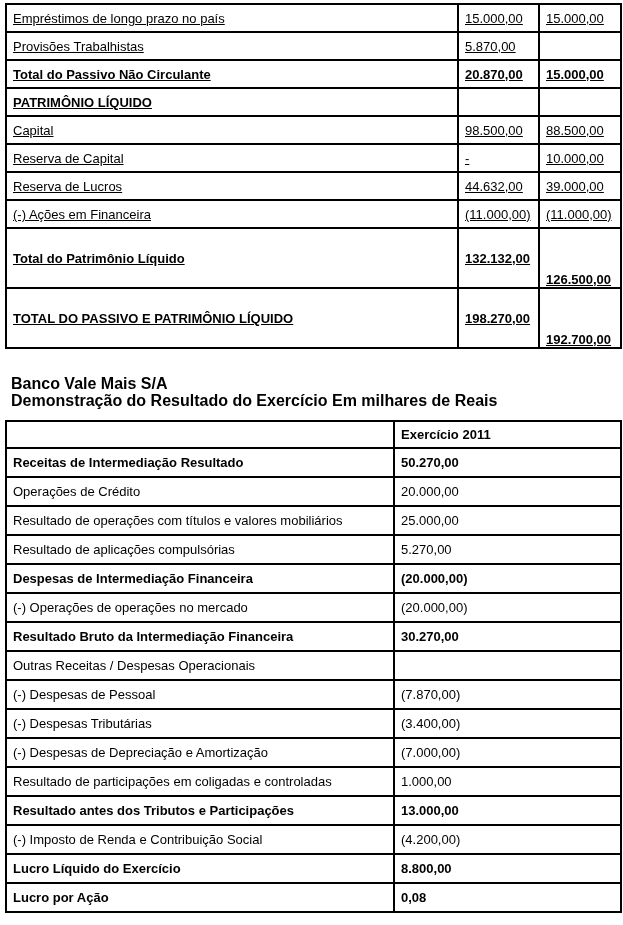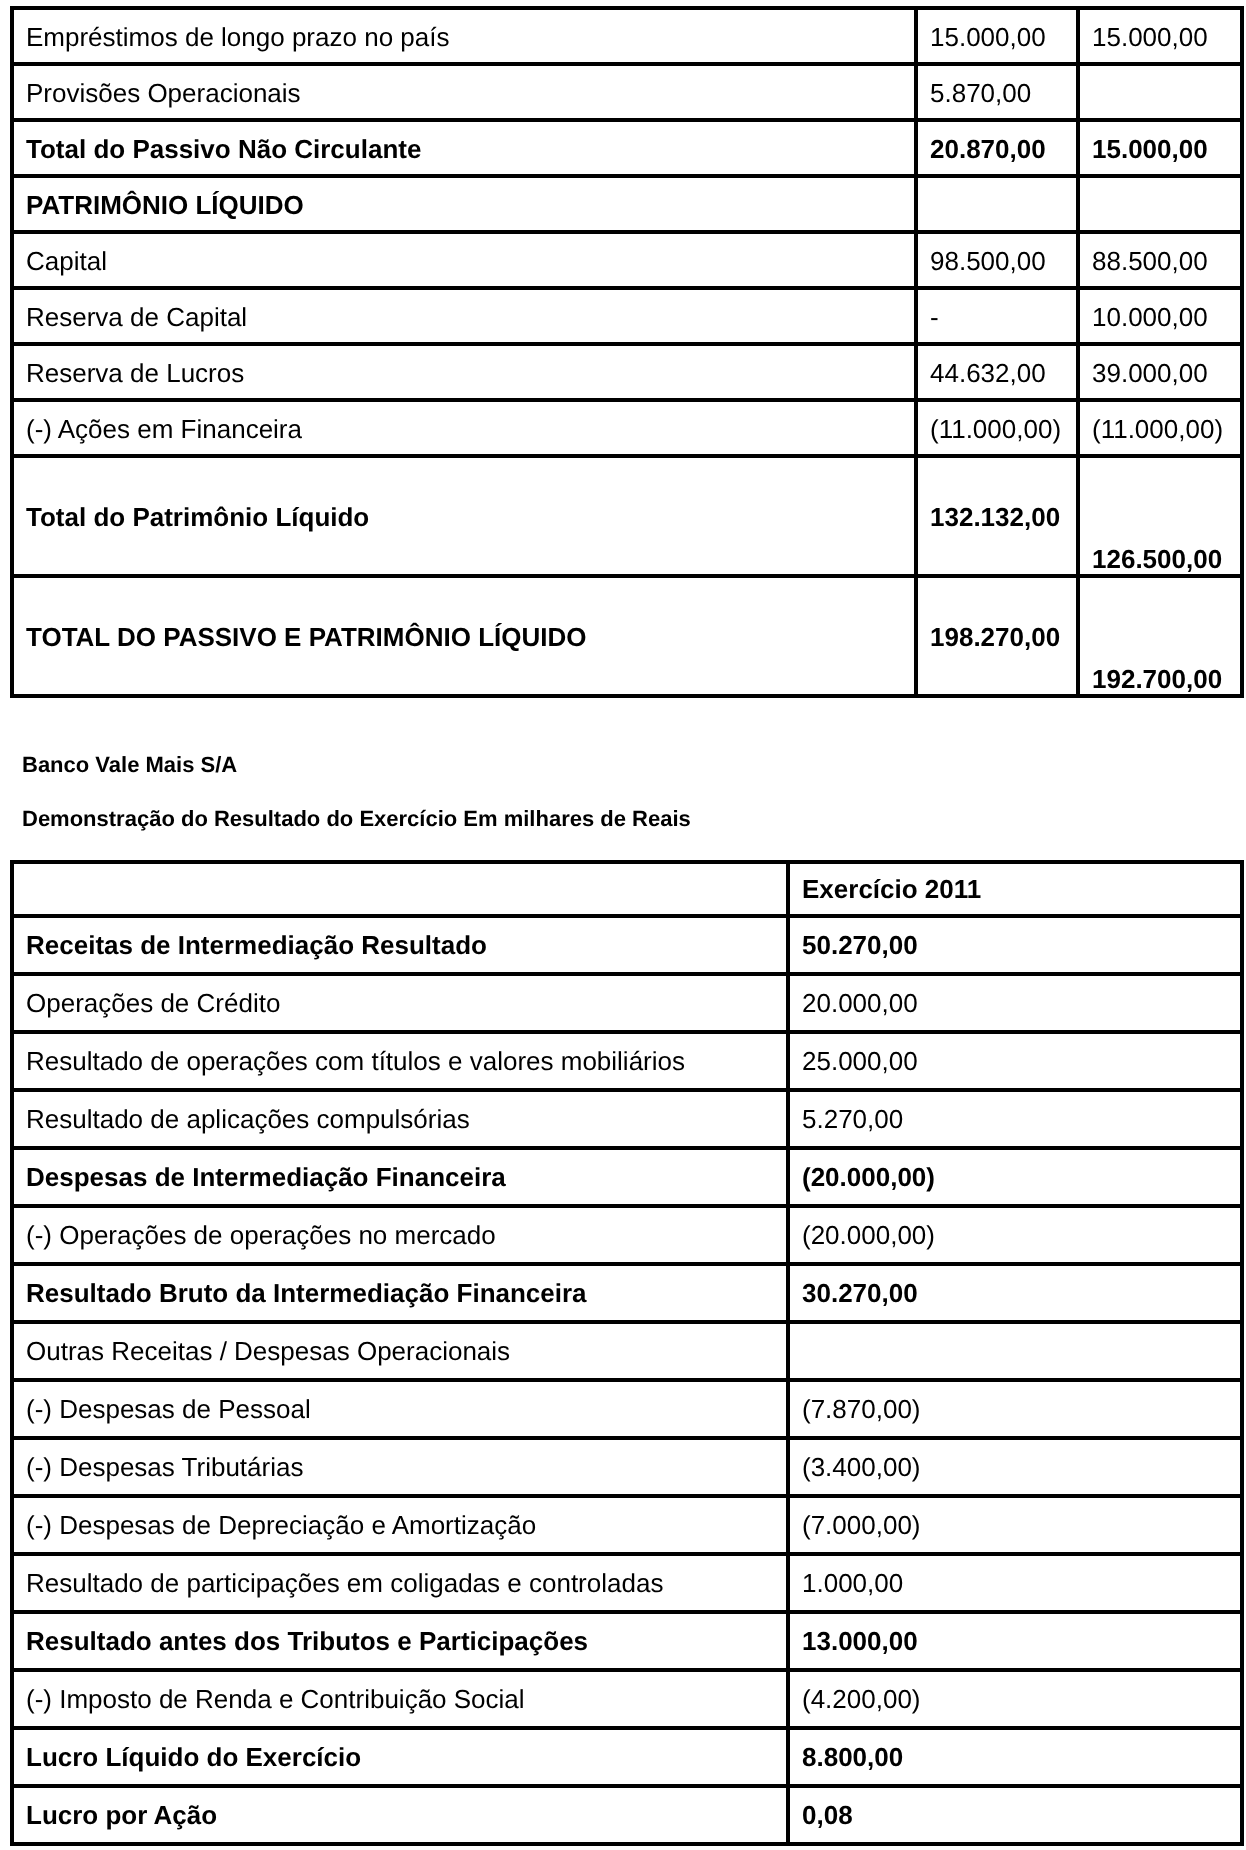--- a/index.html
+++ b/index.html
@@ -31,35 +31,35 @@
     padding: 2px 4px 2px 6px;
     vertical-align: middle;
     text-align: left;
     font-weight: normal;
     font-size: 13px;
     overflow: hidden;
     white-space: nowrap;
   }
   tr.bold td, tr.bold th { font-weight: bold; margin-left: 44px; }
   
-  #balance-table { margin-top: 3px; }
+  #balance-table { margin-top: 3px; text-decoration: underline; }
   #balance-table tr { height: 28px; }
   #balance-table tr.tall { height: 60px; }
   #balance-table tr.tall td.val2 {
     vertical-align: bottom;
     padding-bottom: 0;
   }
   
   .titles { margin: 27px 0 12px 11px; }
   .titles .t {
     font-weight: bold;
-    font-size: 11px;
+    font-size: 16px;
     line-height: 15px;
   }
-  .titles .t + .t { margin-top: 12px; }
+  .titles .t + .t { margin-top: 2px; }
   
   #income-table tr { height: 29px; }
   #income-table tr.hdr { height: 27px; padding-left: 40px; }
   #income-table tr.hdr td { font-weight: bold; }
 </style>
 </head>
 <body>
 
 <div class="page">
 
@@ -69,21 +69,21 @@
       <col style="width:81px">
       <col style="width:82px">
     </colgroup>
     <tbody id="balance-body">
         <tr>
       <td class="lbl">Empréstimos de longo prazo no país</td>
       <td class="val1">15.000,00</td>
       <td class="val2">15.000,00</td>
     </tr>
         <tr>
-      <td class="lbl">Provisões Operacionais</td>
+      <td class="lbl">Provisões Trabalhistas</td>
       <td class="val1">5.870,00</td>
       <td class="val2"></td>
     </tr>
         <tr class="bold">
       <td class="lbl">Total do Passivo Não Circulante</td>
       <td class="val1">20.870,00</td>
       <td class="val2">15.000,00</td>
     </tr>
         <tr class="bold">
       <td class="lbl">PATRIMÔNIO LÍQUIDO</td>

